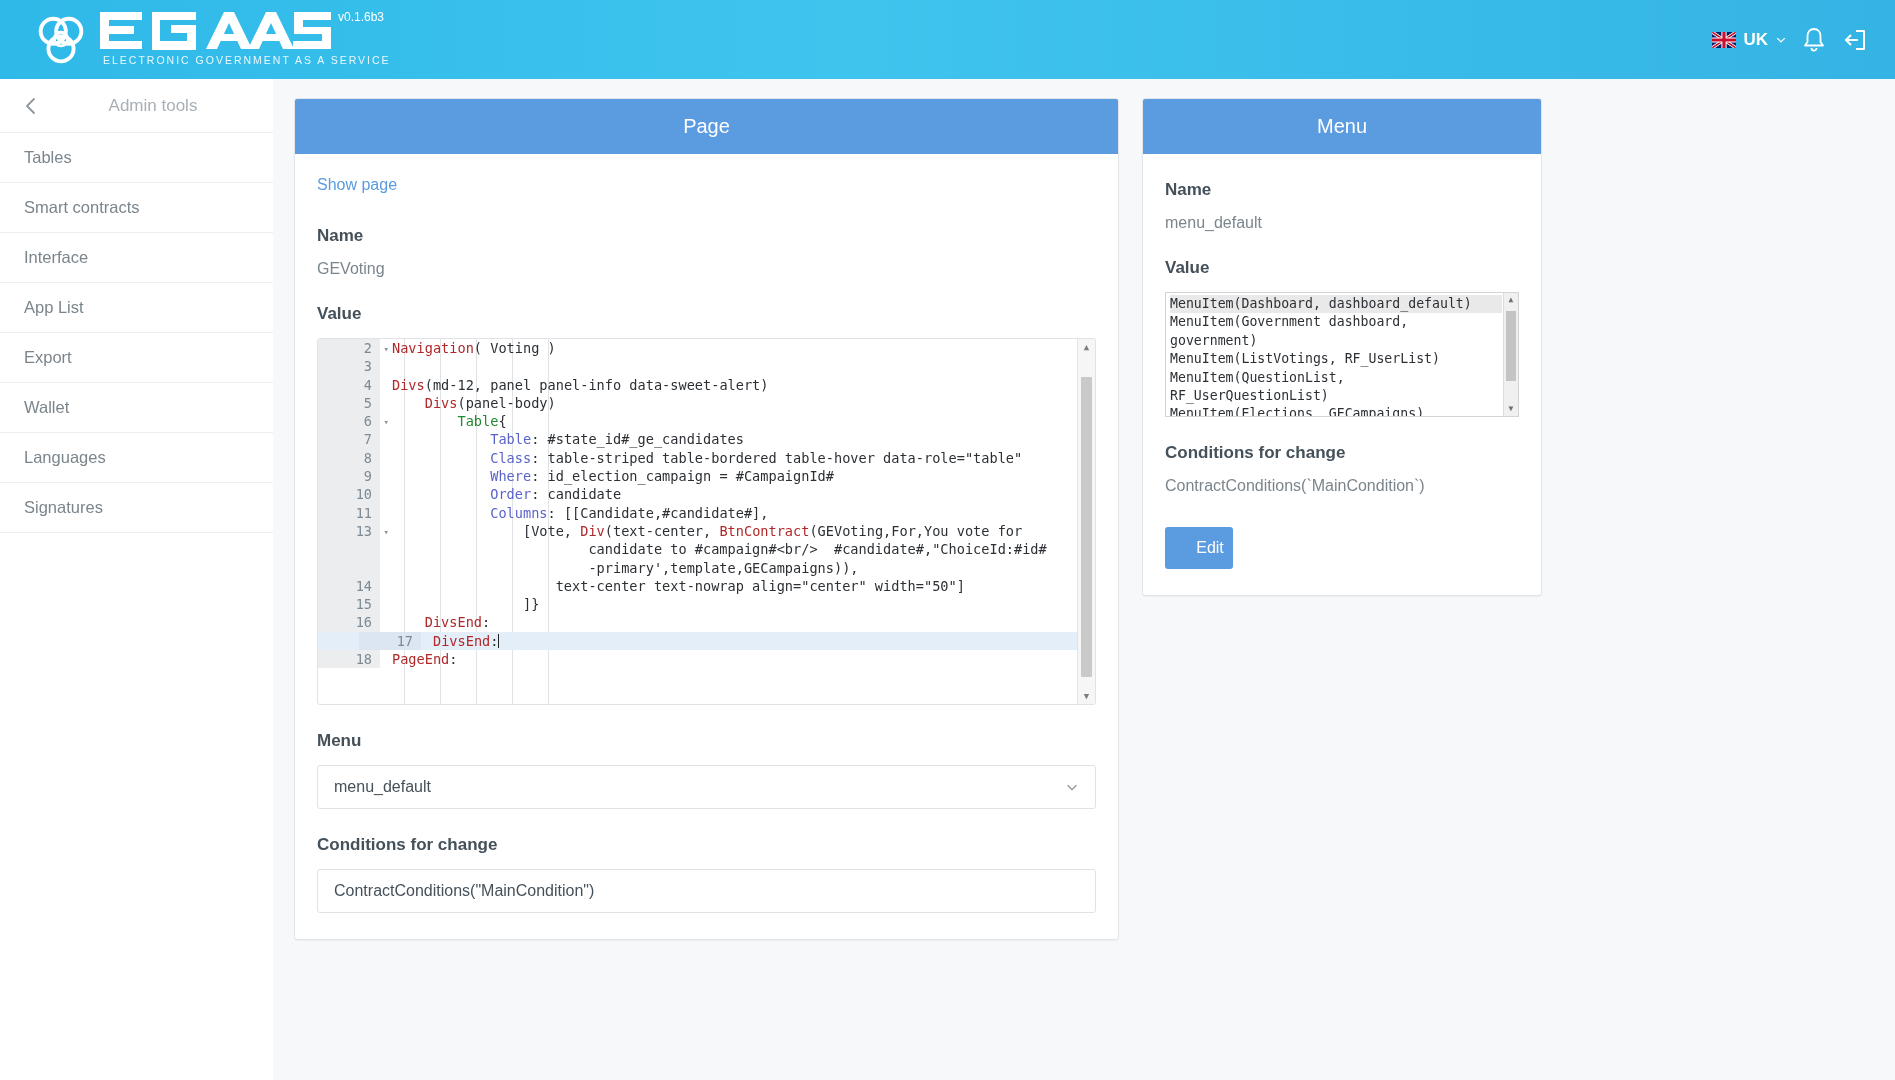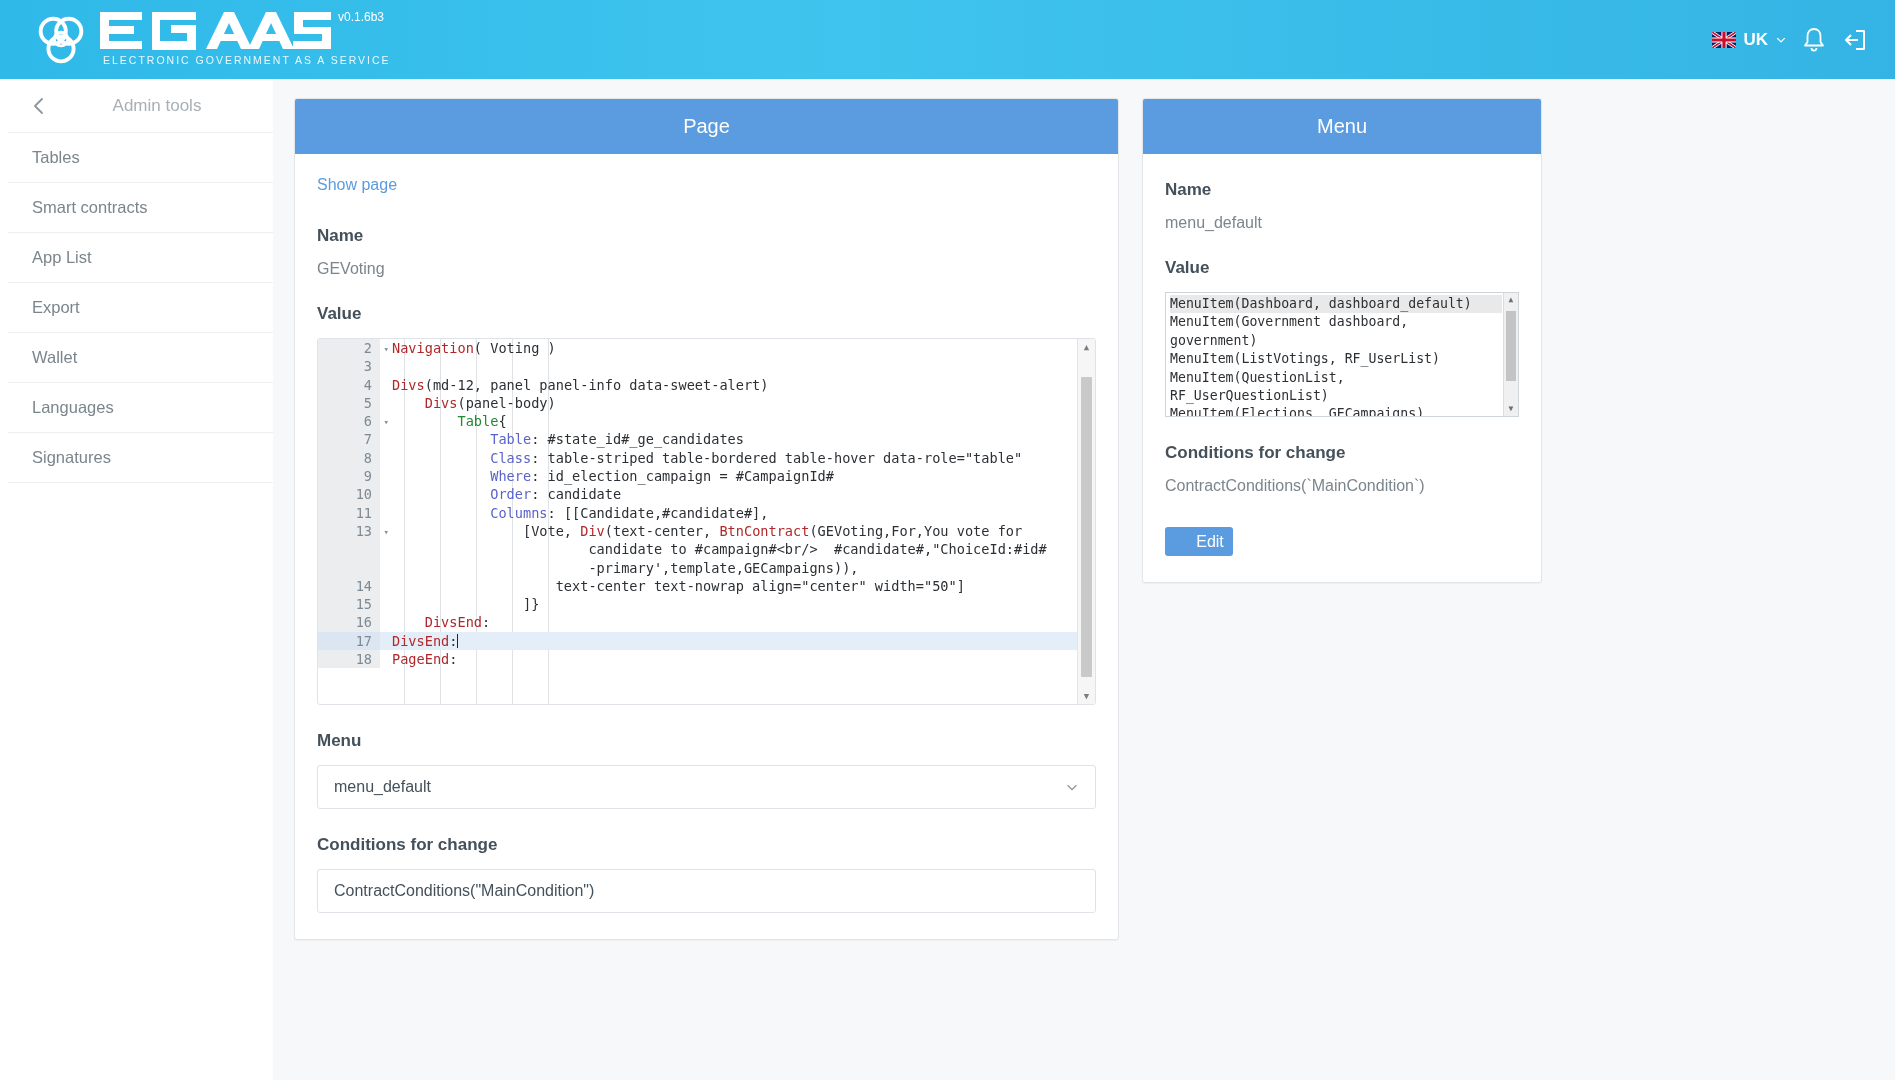--- a/index.html
+++ b/index.html
@@ -48,21 +48,20 @@
   }
   .chevd { width: 12px; height: 12px; display:block; }
   .icon-btn { cursor: pointer; display:flex; align-items:center; }
 
   
   .sidebar {
     position: absolute; top: 79px; left: 0;
     width: 303px; height: 1001px;
     background: #ffffff;
     border-right: 1px solid #e4e7ea;
-    padding-left: 8px;
   }
   .sb-head {
     height: 54px; display: flex; align-items: center;
     border-bottom: 1px solid #eceff1;
     position: relative;
   }
   .sb-back {
     position: absolute; left: 22px; top: 50%; transform: translateY(-50%);
     width: 18px; height: 18px; cursor: pointer;
   }
@@ -143,21 +142,21 @@
   .ed-row.hl { background: #e4eef9; }
   .ln {
     width: 62px; flex: 0 0 62px;
     text-align: right;
     padding-right: 8px;
     color: #7d8a94;
     background: #ebedef;
     user-select: none;
     position: relative;
   }
-  .ed-row.hl .ln { background: #dce6f2; }
+  .ed-row.hl .ln { background: #dce6f2; margin-left: 41px; }
   .fold {
     position: absolute; right: -9px; top: 1px;
     color: #8a949c; font-size: 9px;
   }
   .code {
     padding-left: 12px; flex: 1;
     color: #2c3034;
     white-space: pre;
   }
   .gutter-guides {
@@ -243,21 +242,21 @@
   }
   .mini-bar .arr.bot { position:absolute; bottom:0; left:0; right:0; }
   .mini-thumb {
     position:absolute; left:2px; right:2px; top:18px; height:70px;
     background:#c4c4c4; cursor:pointer;
   }
   .btn-edit {
     margin-top: 28px;
     background: #5b9bdf; color: #fff;
     border: none; border-radius: 3px;
-    height: 29px; width: 68px;
+    height: 42px; width: 68px;
     font-size: 16px; cursor: pointer;
     font-family: "Liberation Sans", sans-serif;
     padding-left: 28px;
   }
 </style>
 </head>
 <body>
 
 <div class="topbar">
   <div class="brand">
@@ -331,20 +330,23 @@
     <svg class="sb-back" viewBox="0 0 18 18">
       <path d="M12 2 L5 9 L12 16" fill="none" stroke="#8e979e" stroke-width="1.8" stroke-linejoin="round" stroke-linecap="round"></path>
     </svg>
     <div class="sb-head-title">Admin tools</div>
   </div>
   <div class="sb-item">
       <span>Tables</span>
     </div>
   <div class="sb-item">
       <span>Smart contracts</span>
+    </div>
+  <div class="sb-item">
+      <span>Interface</span>
     </div>
   <div class="sb-item">
       <span>App List</span>
     </div>
   <div class="sb-item">
       <span>Export</span>
     </div>
   <div class="sb-item">
       <span>Wallet</span>
     </div>

